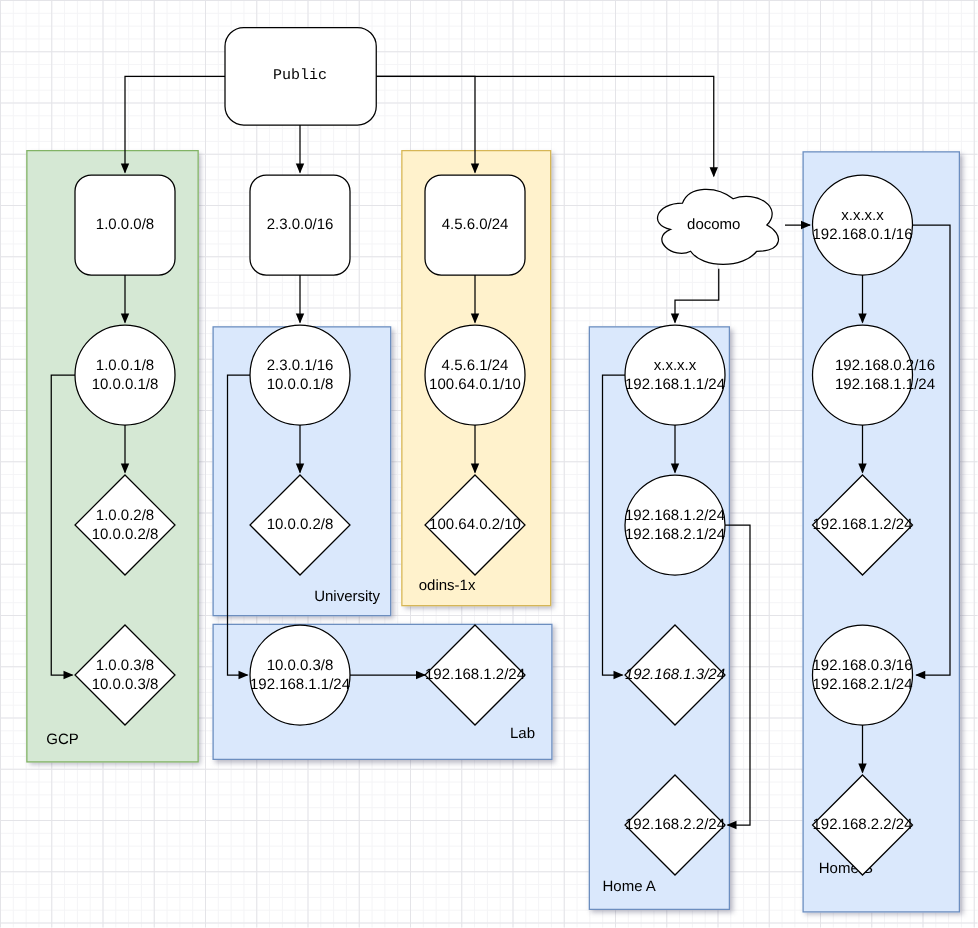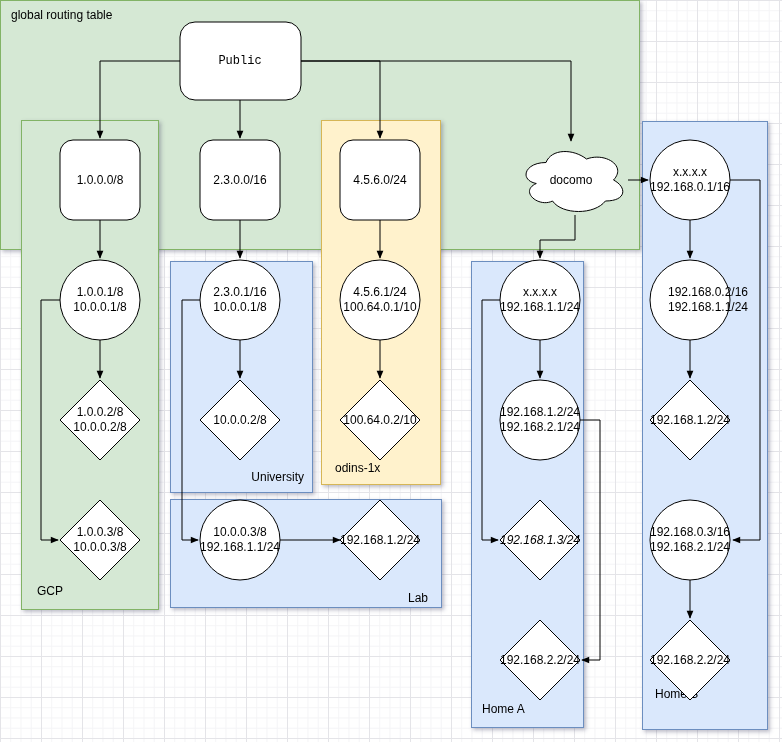--- a/index.html
+++ b/index.html
@@ -41,38 +41,35 @@
     text-align:center;
     white-space:pre-line;
     pointer-events:none;
   }
 </style>
 </head>
 <body>
 
 <div class="canvas">
 
-  <div class="container green" style="left:0px;top:0px;width:640px;height:250px;">
-    <div class="clabel" style="left:10px;top:7px;">global routing table</div>
-  </div>
 
   <div class="container green" style="left:21px;top:120px;width:138px;height:490px;">
     <div class="clabel" style="left:15px;bottom:11px;">GCP</div>
   </div>
 
   <div class="container blue" style="left:170px;top:261px;width:143px;height:232px;">
     <div class="clabel" style="right:8px;bottom:8px;">University</div>
   </div>
 
   <div class="container yellow" style="left:321px;top:120px;width:120px;height:365px;">
     <div class="clabel" style="left:13px;bottom:9px;">odins-1x</div>
   </div>
 
   <div class="container blue" style="left:170px;top:499px;width:272px;height:109px;">
-    <div class="clabel" style="right:13px;bottom:2px;">Lab</div>
+    <div class="clabel" style="right:13px;bottom:14px;">Lab</div>
   </div>
 
   <div class="container blue" style="left:471px;top:261px;width:113px;height:467px;">
     <div class="clabel" style="left:10px;bottom:11px;">Home A</div>
   </div>
 
   <div class="container blue" style="left:642px;top:121px;width:126px;height:609px;">
     <div class="clabel" style="left:12px;bottom:28px;margin-top:44px;">Home B</div>
   </div>
 

